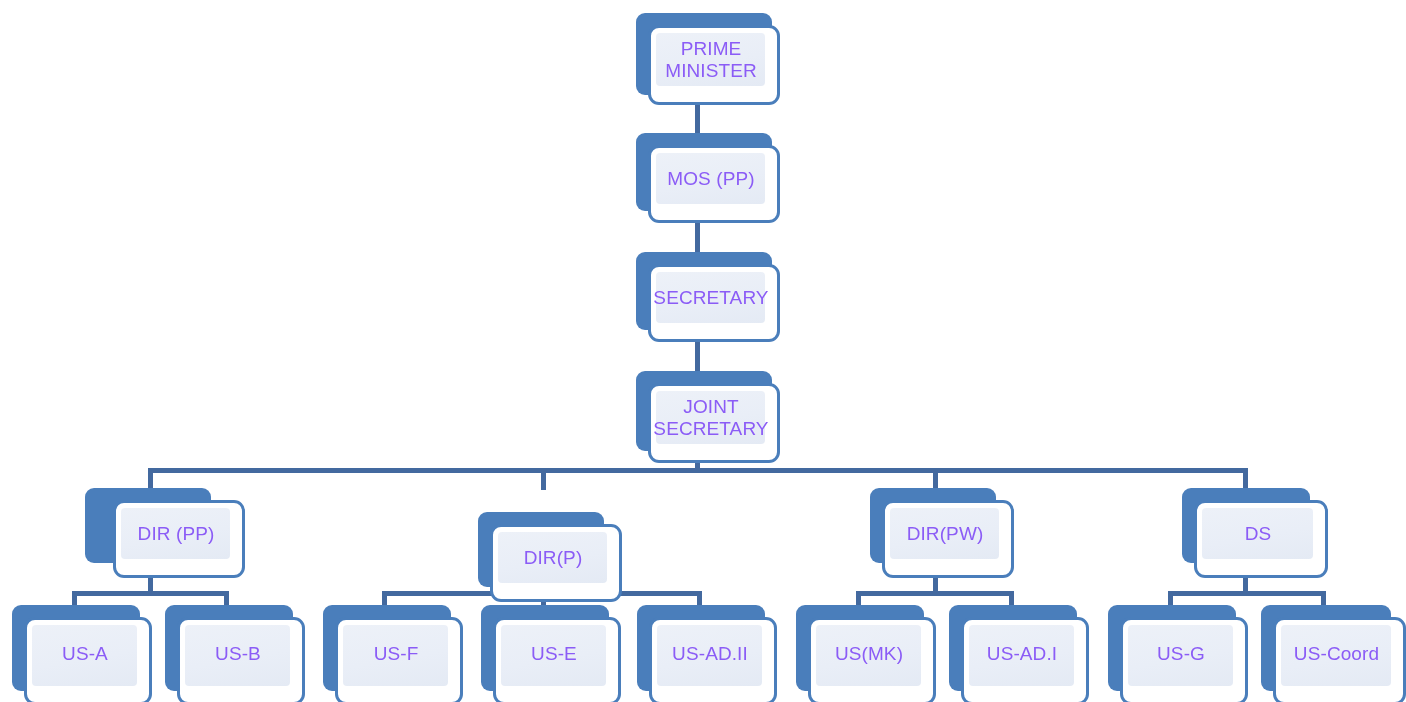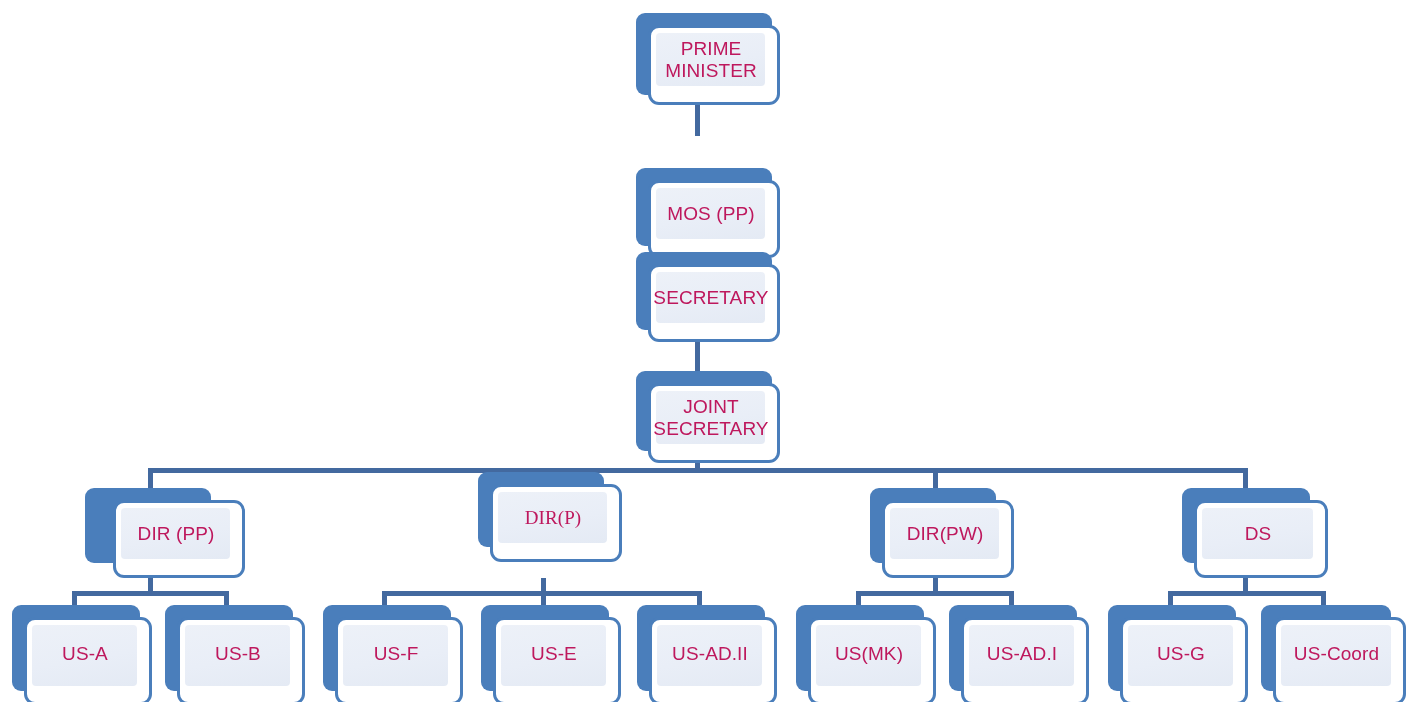--- a/index.html
+++ b/index.html
@@ -53,21 +53,21 @@
     left: 5px;
     right: 12px;
     top: 5px;
     bottom: 16px;
     background: linear-gradient(170deg, #edf1f8 0%, #e9eef7 55%, #e4eaf4 100%);
     border-radius: 4px;
   }
   .node .label {
     position: relative;
     z-index: 2;
-    color: #be185d;
+    color: #8b5cf6;
     font-size: 19px;
     line-height: 1.16;
     text-align: center;
     letter-spacing: 0.1px;
     white-space: pre-line;
     padding-bottom: 10px;
     padding-right: 6px;
   }
   .node.leaf .label { padding-bottom: 14px; }
 </style>
@@ -114,21 +114,21 @@
 
   <div class="node" style="left:636px; top:13px; width:144px; height:92px;">
     <div class="back" style="width:136px; height:82px;"></div>
     <div class="front" style="left:12px; top:12px; width:132px; height:80px;">
       <div class="inner"></div>
       <div class="label">PRIME
 MINISTER</div>
     </div>
   </div>
 
-  <div class="node" style="left:636px; top:133px; width:144px; height:92px;margin-top:35px;">
+  <div class="node" style="left:636px; top:133px; width:144px; height:92px;">
     <div class="back" style="width:136px; height:78px;"></div>
     <div class="front" style="left:12px; top:12px; width:132px; height:78px;">
       <div class="inner"></div>
       <div class="label">MOS (PP)</div>
     </div>
   </div>
 
   <div class="node" style="left:636px; top:252px; width:144px; height:92px;">
     <div class="back" style="width:136px; height:78px;"></div>
     <div class="front" style="left:12px; top:12px; width:132px; height:78px;">
@@ -147,21 +147,21 @@
   </div>
 
   <div class="node" style="left:85px; top:488px; width:146px; height:92px;">
     <div class="back" style="width:126px; height:75px;"></div>
     <div class="front" style="left:28px; top:12px; width:132px; height:78px;">
       <div class="inner"></div>
       <div class="label">DIR (PP)</div>
     </div>
   </div>
 
-  <div class="node" style="left:478px; top:472px; width:146px; height:92px;font-family:Liberation Serif, serif;">
+  <div class="node" style="left:478px; top:512px; width:146px; height:92px;">
     <div class="back" style="width:126px; height:75px;"></div>
     <div class="front" style="left:12px; top:12px; width:132px; height:78px;">
       <div class="inner"></div>
       <div class="label">DIR(P)</div>
     </div>
   </div>
 
   <div class="node" style="left:1182px; top:488px; width:148px; height:92px;">
     <div class="back" style="width:128px; height:75px;"></div>
     <div class="front" style="left:12px; top:12px; width:134px; height:78px;">

